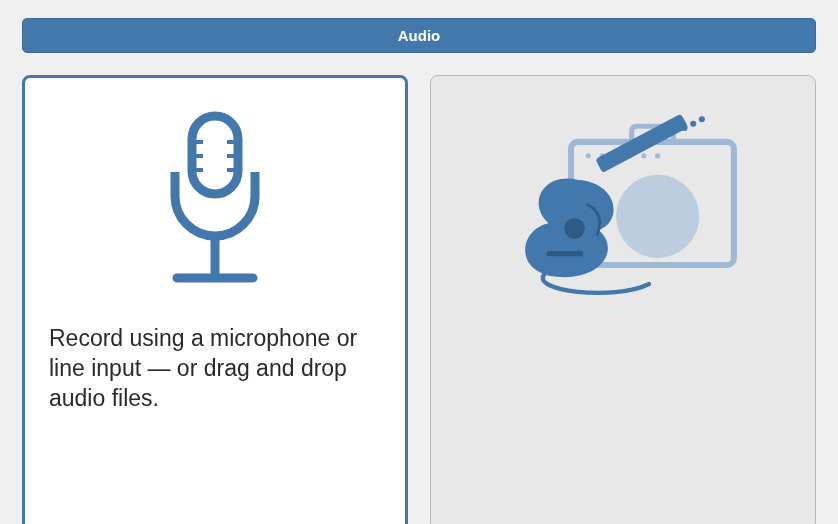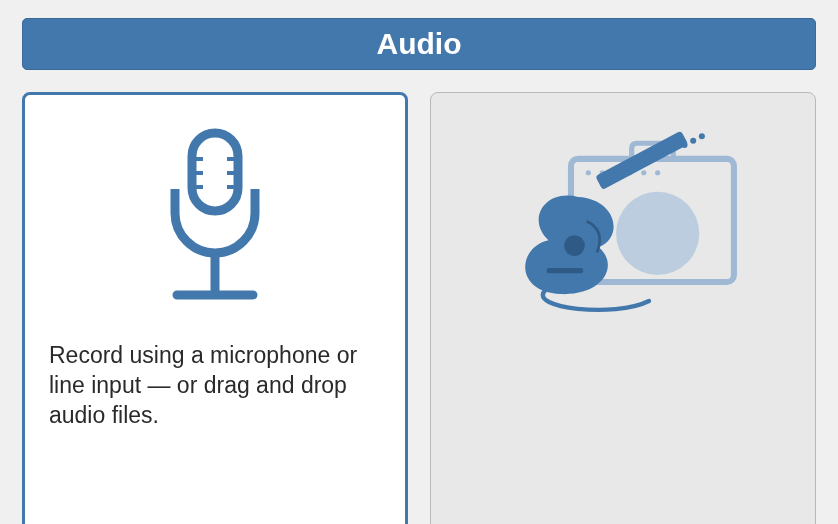--- a/index.html
+++ b/index.html
@@ -7,21 +7,21 @@
       font-family: -apple-system, BlinkMacSystemFont, "Helvetica Neue", Arial, sans-serif;
       background: #f0f0f0;
       width: 838px;
       height: 524px;
       padding: 18px 22px;
     }
     .header-bar {
       background: #4378ac;
       color: #ffffff;
       font-weight: 700;
-      font-size: 30px;
+      font-size: 15px;
       text-align: center;
       padding: 8px 0;
       border-radius: 5px;
       border: 1px solid #3a6a99;
       margin-bottom: 22px;
     }
     .options {
       display: flex;
       gap: 22px;
     }

